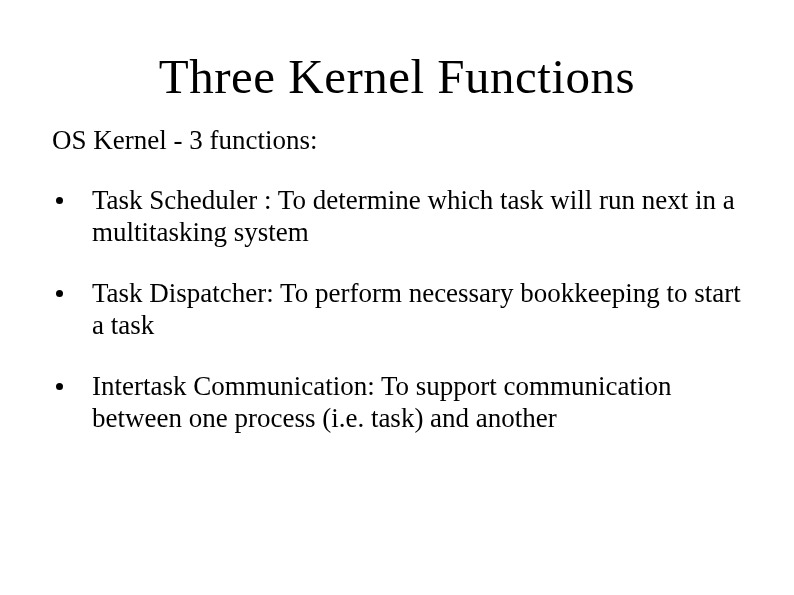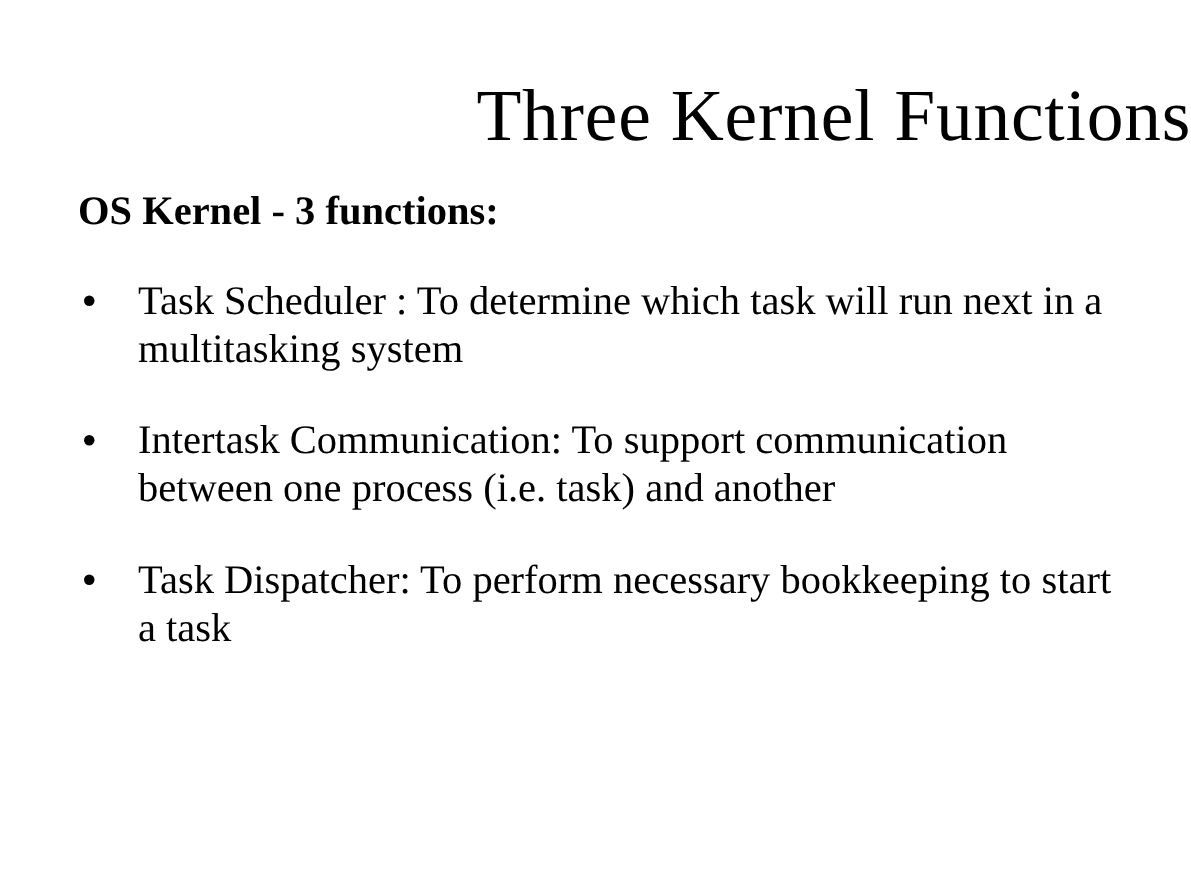--- a/index.html
+++ b/index.html
@@ -12,27 +12,27 @@
   }
   .slide {
     width: 794px;
     height: 595px;
     position: relative;
     padding: 0;
   }
   .title {
     font-size: 49px;
     font-weight: 400;
-    text-align: right;
+    text-align: center;
     margin-top: 48px;
     letter-spacing: 0.5px;
   }
   .subtitle {
     font-size: 27px;
-    font-weight: 700;
+    font-weight: 400;
     margin-top: 20px;
     margin-left: 52px;
   }
   .bullets {
     list-style: none;
     margin-top: 28px;
     margin-left: 52px;
     margin-right: 52px;
   }
   .bullets li {
@@ -61,20 +61,20 @@
 
   <h1 class="title">Three Kernel Functions</h1>
 
   <p class="subtitle">OS Kernel - 3 functions:</p>
 
   <ul class="bullets">
     <li>
       <span class="bold-run">Task Scheduler :</span><span> To determine which task will run next in a multitasking system</span>
     </li>
     <li>
-      <span class="bold-run">Intertask Communication:</span><span> To support communication between one process (i.e. task) and another</span>
+      <span class="bold-run">Task Dispatcher:</span><span> To perform necessary bookkeeping to start a task</span>
     </li>
     <li>
-      <span class="bold-run">Task Dispatcher:</span><span> To perform necessary bookkeeping to start a task</span>
+      <span class="bold-run">Intertask Communication:</span><span> To support communication between one process (i.e. task) and another</span>
     </li>
   </ul>
 
 </div>
 
 </body></html>

